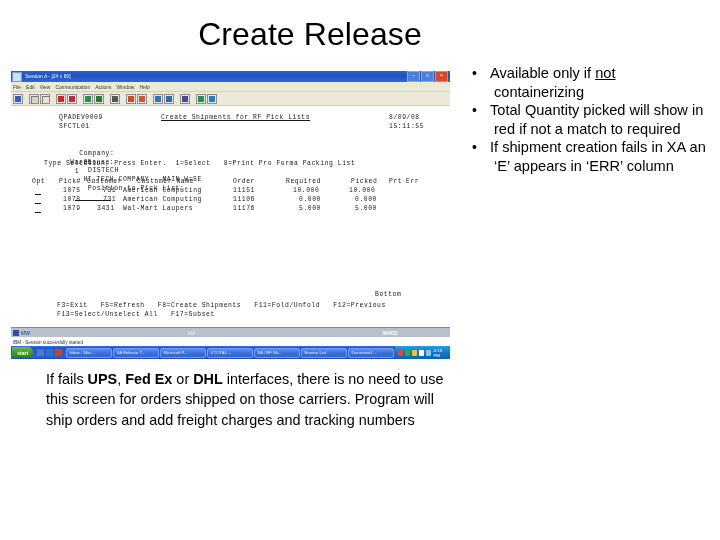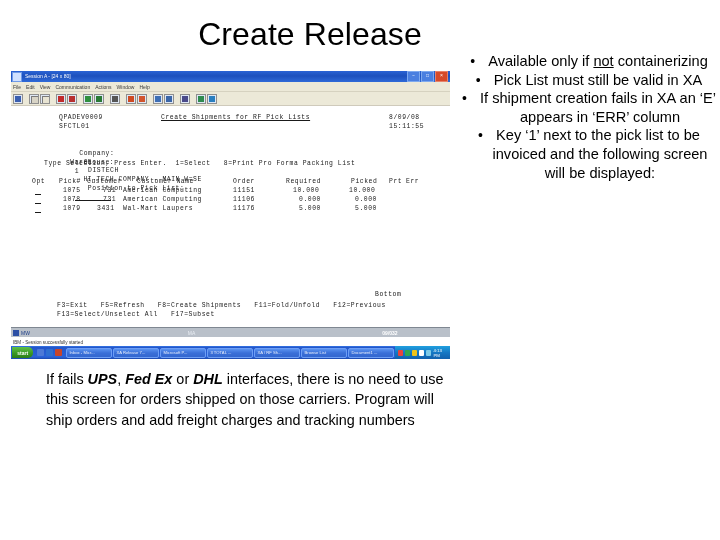--- a/index.html
+++ b/index.html
@@ -222,24 +222,23 @@
     width: 262px;
     font-size: 14.6px;
     line-height: 18.6px;
     color: #000000;
   }
   .bullets li {
     margin: 0 0 0 0;
     padding: 0 0 0 4px;
   }
   .bullets ul {
-    margin: 0;
+    margin: 12px;
     padding-left: 22px;
     list-style: none;
-    text-align: center;
   }
   .bullets li::before {
     content: "\2022";
     display: inline-block;
     width: 18px;
     margin-left: -22px;
     text-align: left;
     font-size: 14px;
   }
   .bullets li > span { display: inline; }
@@ -248,21 +247,21 @@
   
   .caption {
     position: absolute;
     left: 46px;
     top: 369px;
     width: 418px;
     font-size: 14.4px;
     line-height: 20.4px;
     color: #000000;
   }
-  .caption b { font-weight: bold; font-style: italic; }
+  .caption b { font-weight: bold; }
 </style>
 </head>
 <body>
 
 <div class="slide-title">Create Release</div>
 
 <div class="shot">
 
   <div class="win-titlebar">
     <span class="tb-icon"></span>
@@ -443,19 +442,18 @@
       <span class="trayicon" style="background:#ffffff"></span>
       <span class="trayicon" style="background:#7ecbe8"></span>
       <span class="traytime">4:13 PM</span>
     </span>
   </div>
 </div>
 
 <div class="bullets">
   <ul>
     <li><span>Available only if </span><u>not</u><span> containerizing</span></li>
-    <li><span>Pick List must still be valid in XA</span></li>
+    <li><span>Total Quantity picked will show in red if not a match to required</span></li>
     <li><span>If shipment creation fails in XA an ‘E’ appears in ‘ERR’ column</span></li>
-    <li><span>Key ‘1’ next to the pick list to be invoiced and the following screen will be displayed:</span></li>
   </ul>
 </div>
 
 <div class="caption"><span>If fails </span><b>UPS</b><span>, </span><b>Fed Ex</b><span> or </span><b>DHL</b><span> interfaces, there is no need to use this screen for orders shipped on those carriers. Program will ship orders and add freight charges and tracking numbers</span></div>
 
 </body></html>

